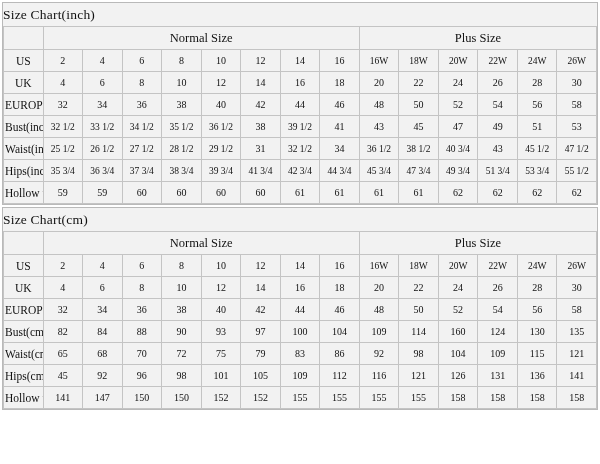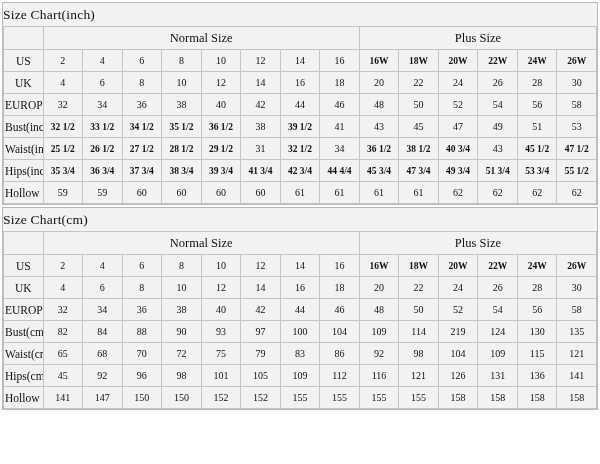--- a/index.html
+++ b/index.html
@@ -68,21 +68,20 @@
   }
   table.size-table td.corner {
     background: #f2f2f2;
     border-left: 1px solid #c4c4c4;
   }
   table.size-table tr.data td {
     background: #f2f2f2;
   }
   table.size-table td.plus {
     font-size: 9.5px;
-    font-weight: bold;
   }
 </style>
 </head>
 <body>
 
 <div class="page">
 
   <div class="chart-block">
     <div class="chart-title">Size Chart(inch)</div>
     <table class="size-table">
@@ -179,21 +178,21 @@
         </tr>
         <tr class="data">
           <td class="label">Hips(inch)</td>
           <td class="plus">35 3/4</td>
           <td class="plus">36 3/4</td>
           <td class="plus">37 3/4</td>
           <td class="plus">38 3/4</td>
           <td class="plus">39 3/4</td>
           <td class="plus">41 3/4</td>
           <td class="plus">42 3/4</td>
-          <td class="plus">44 4/4</td>
+          <td class="plus">44 3/4</td>
           <td class="plus">45 3/4</td>
           <td class="plus">47 3/4</td>
           <td class="plus">49 3/4</td>
           <td class="plus">51 3/4</td>
           <td class="plus">53 3/4</td>
           <td class="plus">55 1/2</td>
         </tr>
         <tr class="data">
           <td class="label">Hollow to Floor(inch)</td>
           <td>59</td>
@@ -280,21 +279,21 @@
           <td>82</td>
           <td>84</td>
           <td>88</td>
           <td>90</td>
           <td>93</td>
           <td>97</td>
           <td>100</td>
           <td>104</td>
           <td>109</td>
           <td>114</td>
-          <td>219</td>
+          <td>160</td>
           <td>124</td>
           <td>130</td>
           <td>135</td>
         </tr>
         <tr class="data">
           <td class="label">Waist(cm)</td>
           <td>65</td>
           <td>68</td>
           <td>70</td>
           <td>72</td>

